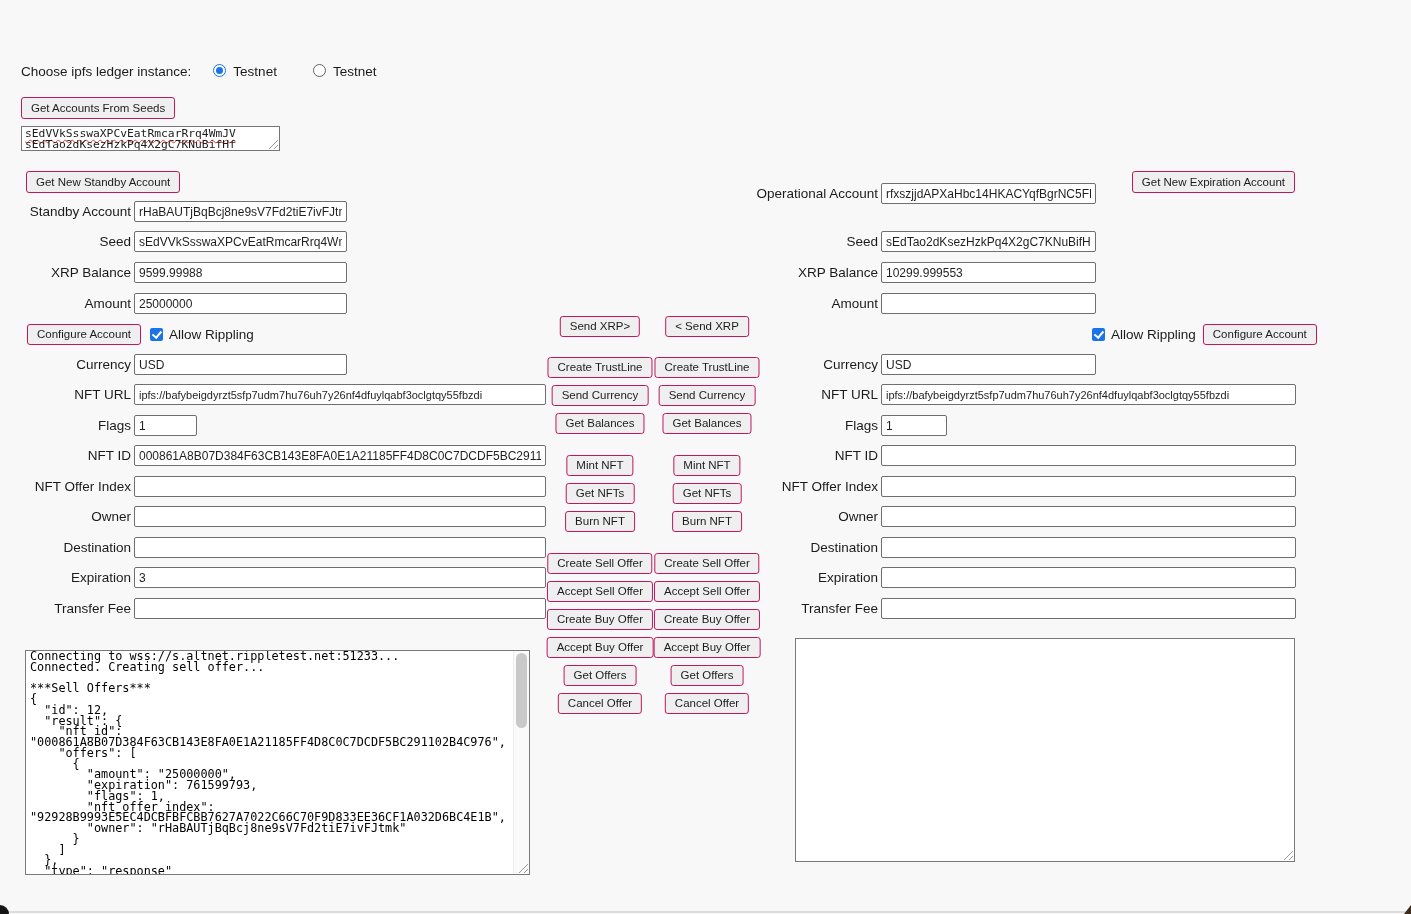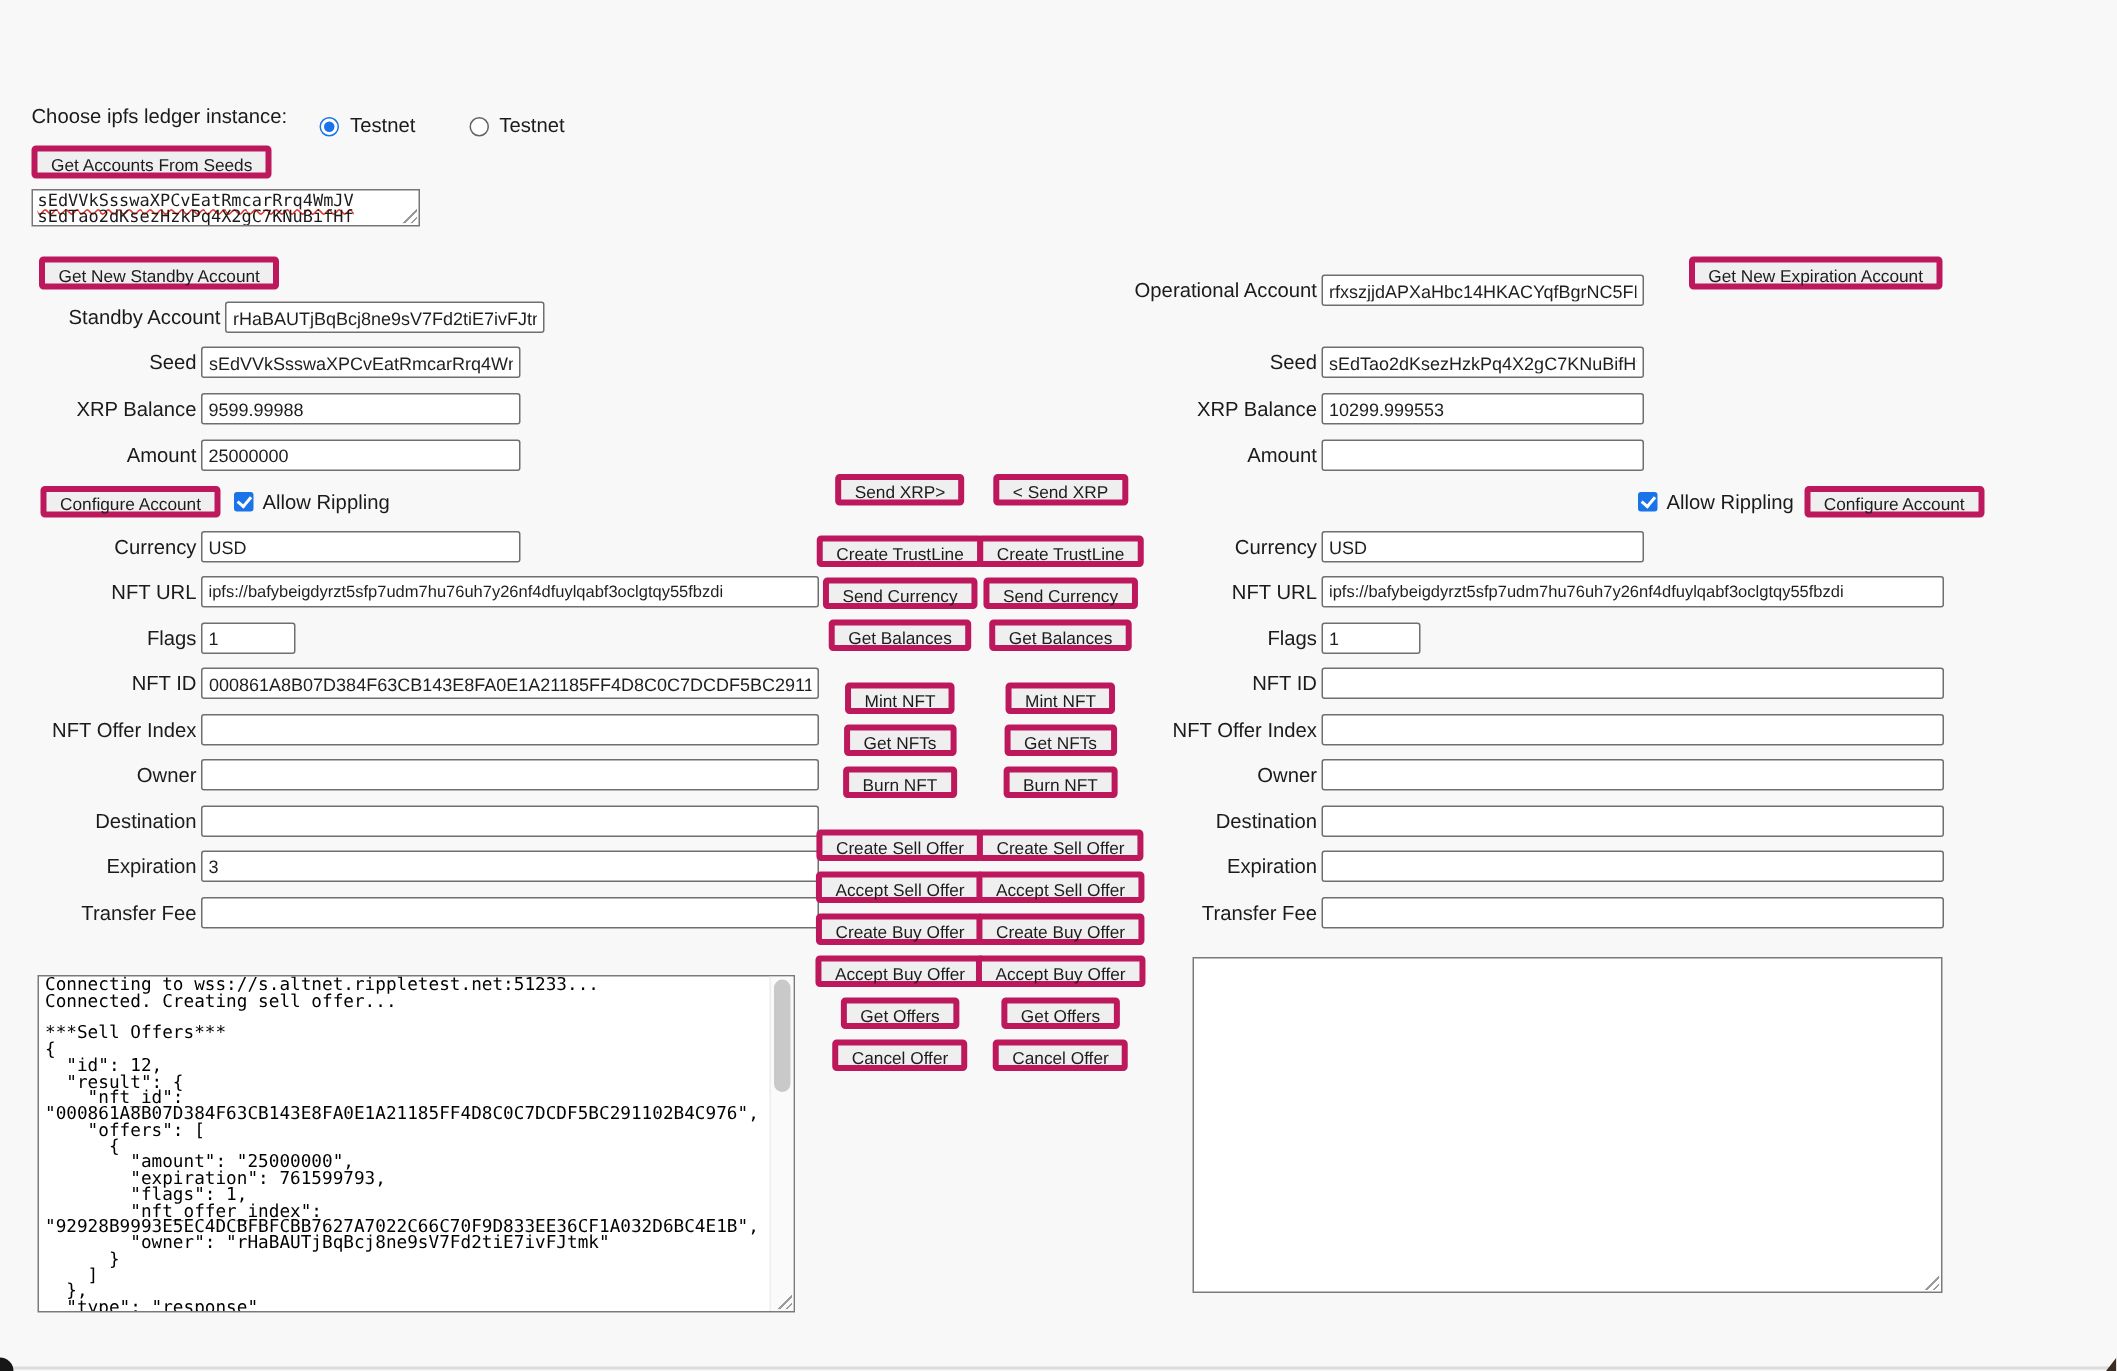--- a/index.html
+++ b/index.html
@@ -1,26 +1,26 @@
 <!DOCTYPE html>
 <html><head>
 <meta charset="utf-8">
 <style>
   html,body{margin:0;padding:0;background:#f8f8f8;}
   .page{position:relative;width:1411px;height:914px;background:#f8f8f8;overflow:hidden;
         font-family:"Liberation Sans",sans-serif;color:#1b1b1b;}
   .title{position:absolute;left:21px;top:18px;font-size:23px;font-weight:600;letter-spacing:.3px;color:#121212;}
   .ledger-row{position:absolute;left:21px;top:64px;display:flex;align-items:center;font-size:13.5px;}
   .radio-group{display:flex;align-items:center;margin-left:22px;}
-  .radio-opt{display:flex;align-items:flex-end;margin-right:36px;margin-top:12px;}
+  .radio-opt{display:flex;align-items:flex-start;margin-right:36px;}
   .radio{width:13px;height:13px;border-radius:50%;box-sizing:border-box;margin-right:7px;position:relative;background:#fff;}
   .radio.on{border:1.5px solid #1a73e8;}
   .radio.on::after{content:"";position:absolute;left:50%;top:50%;width:7px;height:7px;margin:-3.5px 0 0 -3.5px;border-radius:50%;background:#1a73e8;}
   .radio.off{border:1.5px solid #5f6368;}
-  .btn{position:absolute;box-sizing:border-box;height:22px;background:#efefef;border:4px solid #be185d;
+  .btn{position:absolute;box-sizing:border-box;height:22px;background:#efefef;border:1px solid #be185d;
        border-radius:3px;font-family:"Liberation Sans",sans-serif;font-size:11.5px;color:#1c1c1c;
        padding:0 9px;line-height:20px;white-space:nowrap;text-align:center;cursor:pointer;}
   .btn.mid{height:21px;line-height:19px;}
   .fake-ta{position:absolute;box-sizing:border-box;background:#fff;border:1px solid #767676;overflow:hidden;}
   .seeds{left:21px;top:126px;width:259px;height:25px;font-family:"DejaVu Sans Mono","Liberation Mono",monospace;
          font-size:11.3px;line-height:11px;padding:1px 3px;}
   .seeds span{display:block;text-decoration:underline wavy #e23b2e 1px;text-underline-offset:2px;}
   .frow{position:absolute;display:flex;align-items:center;height:21px;}
   .flabel{width:131px;text-align:right;font-size:13.5px;color:#1b1b1b;padding-right:3px;white-space:nowrap;}
   .finput{box-sizing:border-box;height:21px;border:1px solid #6f6f6f;border-radius:2px;background:#fff;
@@ -69,21 +69,21 @@
 
   <div class="fake-ta seeds">
     <span>sEdVVkSsswaXPCvEatRmcarRrq4WmJV</span>
     <span>sEdTao2dKsezHzkPq4X2gC7KNuBifHf</span>
     <div class="grip"></div>
   </div>
 
   <button class="btn" style="left:26px;top:171px;">Get New Standby Account</button>
   <button class="btn" style="right:116px;top:171px;">Get New Expiration Account</button>
 
-  <div class="frow" style="left:16px;top:201px;">
+  <div class="frow" style="left:0;top:201px;">
     <span class="flabel">Standby Account</span>
     <input class="finput w-std" value="rHaBAUTjBqBcj8ne9sV7Fd2tiE7ivFJtmk" style="">
   </div>
   <div class="frow" style="left:0;top:231px;">
     <span class="flabel">Seed</span>
     <input class="finput w-std" value="sEdVVkSsswaXPCvEatRmcarRrq4WmJV" style="">
   </div>
   <div class="frow" style="left:0;top:262px;">
     <span class="flabel">XRP Balance</span>
     <input class="finput w-std" value="9599.99988" style="">

